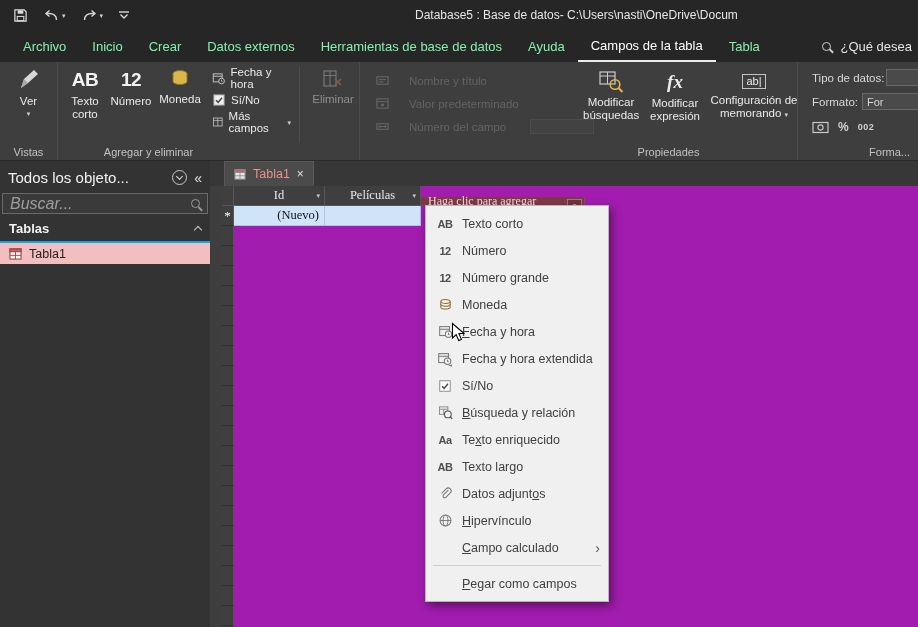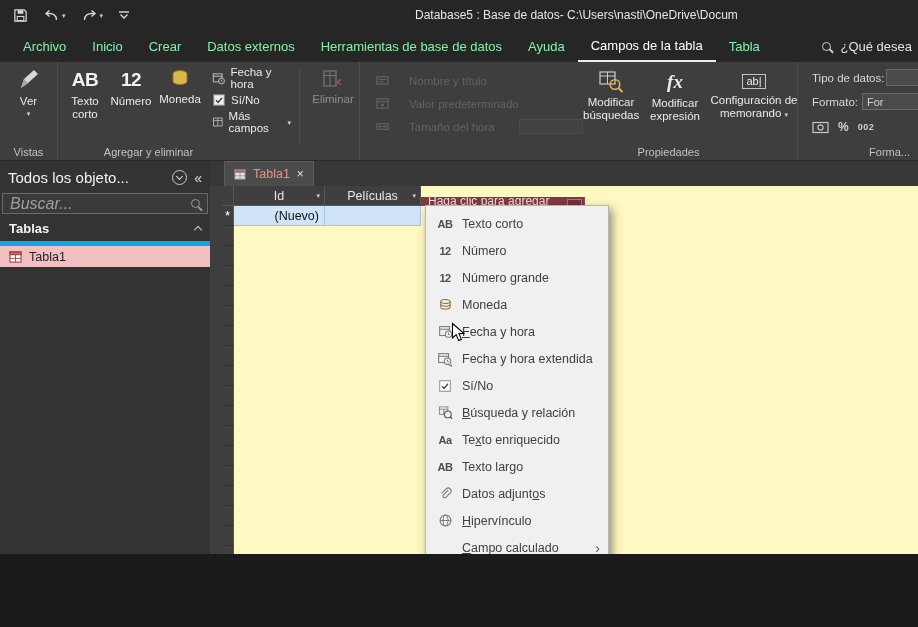--- a/index.html
+++ b/index.html
@@ -1,18 +1,18 @@
 <!DOCTYPE html>
 <html><head>
 <meta charset="utf-8">
 <style>
   *{margin:0;padding:0;box-sizing:border-box;}
   html,body{background:#1b1b1b;}
   body{font-family:"Liberation Sans","DejaVu Sans",sans-serif;}
-  .app{position:relative;width:918px;height:554px;overflow:hidden;background:#3e3e3e;color:#e8e8e8;font-size:12px;}
+  .app{position:relative;width:918px;height:627px;overflow:hidden;background:#3e3e3e;color:#e8e8e8;font-size:12px;}
 
   
   .titlebar{position:absolute;top:0;left:0;right:0;height:30px;background:#262626;display:flex;align-items:center;gap:16px;padding-left:13px;}
   .qat-btn{display:flex;align-items:center;gap:3px;}
   .tcaret{font-size:7px;color:#cfcfcf;line-height:1;}
   .title-text{position:absolute;left:415px;top:8px;font-size:12px;color:#e6e6e6;white-space:nowrap;}
 
   
   .menubar{position:absolute;top:30px;left:0;right:0;height:32px;background:#262626;display:flex;align-items:stretch;padding-left:10px;}
   .mtab{display:flex;align-items:center;padding:0 13px;font-size:13px;color:#86efac;cursor:default;}
@@ -59,30 +59,30 @@
   
   .navpane{position:absolute;left:0;top:161px;width:210px;bottom:0;background:#333333;}
   .nav-header{display:flex;align-items:center;padding:8px 8px 7px 8px;gap:7px;}
   .nav-title{font-size:15px;color:#f2f2f2;flex:1;white-space:nowrap;overflow:hidden;}
   .circle-caret{width:15px;height:15px;border:1px solid #c8c8c8;border-radius:50%;display:flex;align-items:center;justify-content:center;flex:none;}
   .chev-d{width:5px;height:5px;border-right:1.5px solid #dcdcdc;border-bottom:1.5px solid #dcdcdc;transform:rotate(45deg);margin-top:-2px;}
   .chev-u{width:6px;height:6px;border-left:1.5px solid #cccccc;border-top:1.5px solid #cccccc;transform:rotate(45deg);margin-left:auto;margin-top:3px;}
   .collapse-glyph{font-size:14px;color:#e0e0e0;flex:none;}
   .nav-search{margin:0 2px;height:21px;border:1px solid #6a6a6a;background:#3a3a3a;display:flex;align-items:center;padding:0 7px;}
   .nav-search .ph{font-style:italic;color:#9e9e9e;font-size:16px;flex:1;}
-  .nav-sect{display:flex;align-items:center;padding:7px 9px 5px 9px;border-bottom:5px solid #0ea5e9;font-weight:bold;font-size:13px;color:#f2f2f2;}
+  .nav-sect{display:flex;align-items:center;padding:7px 9px 5px 9px;border-bottom:2px solid #0ea5e9;font-weight:bold;font-size:13px;color:#f2f2f2;}
   .nav-item{display:flex;align-items:center;gap:7px;height:21px;background:#f2bfc0;color:#222;font-size:12.5px;padding-left:9px;}
 
   
   .docarea{position:absolute;left:210px;top:161px;right:0;bottom:0;background:#3e3e3e;}
   .tabbar{position:absolute;top:0;left:0;right:0;height:25px;background:#373737;display:flex;padding-left:14px;}
   .doctab{display:flex;align-items:center;gap:7px;padding:0 9px;background:#4b4b4b;border:1px solid #5a5a5a;border-bottom:none;}
   .doctab-label{color:#e9928d;font-size:12.5px;}
   .doctab-close{color:#e0e0e0;font-size:12px;line-height:1;}
-  .tablegrid{position:absolute;left:12px;top:25px;right:0;bottom:0;background:#fef9c3;}
+  .tablegrid{position:absolute;left:12px;top:25px;right:0;bottom:0;background:#a21caf;font-family:Liberation Serif, serif;}
   .hdr-row{position:absolute;top:0;left:0;height:20px;display:flex;}
   .hdr-cell{background:#3f3f3f;border-right:1px solid #565656;border-bottom:1px solid #565656;display:flex;align-items:center;justify-content:center;position:relative;color:#e8e8e8;font-size:12.5px;}
   .hdr-corner{width:12px;}
   .hdr-id{width:91px;}
   .hdr-pel{width:96px;}
   .hdr-add{width:164px;background:#7d3a44;color:#f2d9dc;justify-content:flex-start;padding-left:7px;font-size:12px;border-right:1px solid #8d4a54;margin-top:11px;}
   .hdr-caret{position:absolute;right:4px;font-size:7px;color:#c9c9c9;}
   .add-caretbox{position:absolute;right:2px;top:2px;width:15px;height:15px;border:1px solid #a2767d;display:flex;align-items:center;justify-content:center;background:#6f323c;}
   .add-caretbox .caret{color:#ecd2d6;}
   .new-row{position:absolute;top:20px;left:0;height:20px;display:flex;}
@@ -242,21 +242,21 @@
               <line x1="1" y1="5" x2="13" y2="5" stroke="#9a9a9a"></line>
               <circle cx="7" cy="8.5" r="1.6" fill="#9a9a9a"></circle>
             </svg>
           <span>Valor predeterminado</span>
         </div>
         <div class="prop-row disabledx">
           <svg width="13" height="13" viewBox="0 0 14 14">
               <rect x="1" y="4" width="12" height="6" fill="none" stroke="#9a9a9a" stroke-width="1.1"></rect>
               <path d="M3 7h8M3 7l1.5-1.5M3 7l1.5 1.5M11 7l-1.5-1.5M11 7l-1.5 1.5" stroke="#9a9a9a" fill="none"></path>
             </svg>
-          <span>Tamaño del hora</span>
+          <span>Número del campo</span>
           <span class="mini-input"></span>
         </div>
       </div>
       <div class="bigbtn bb-expr">
         <span class="fx-glyph">fx</span>
         <span class="blabel" style="width:56px;">Modificar expresión</span>
       </div>
       <div class="bigbtn bb-busq">
         <svg width="26" height="25" viewBox="0 0 26 25">
             <rect x="2" y="3" width="15" height="12" fill="none" stroke="#cccccc" stroke-width="1.2"></rect>

